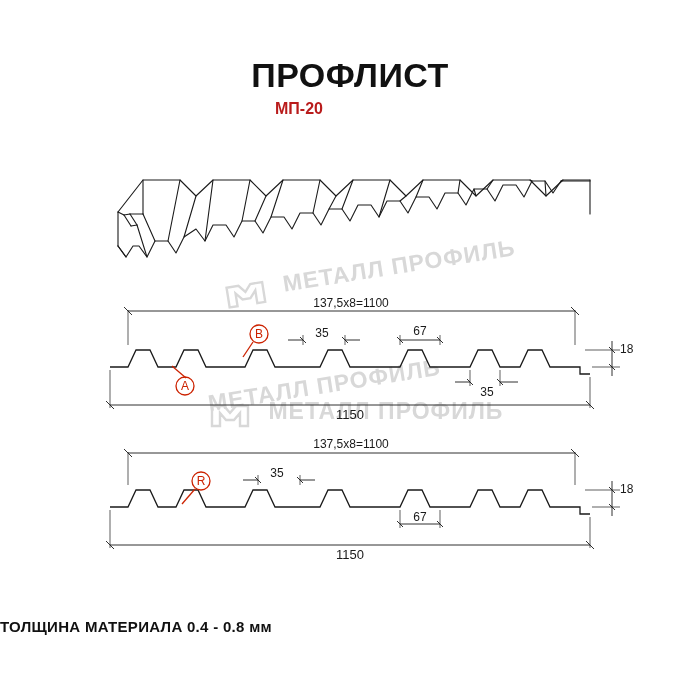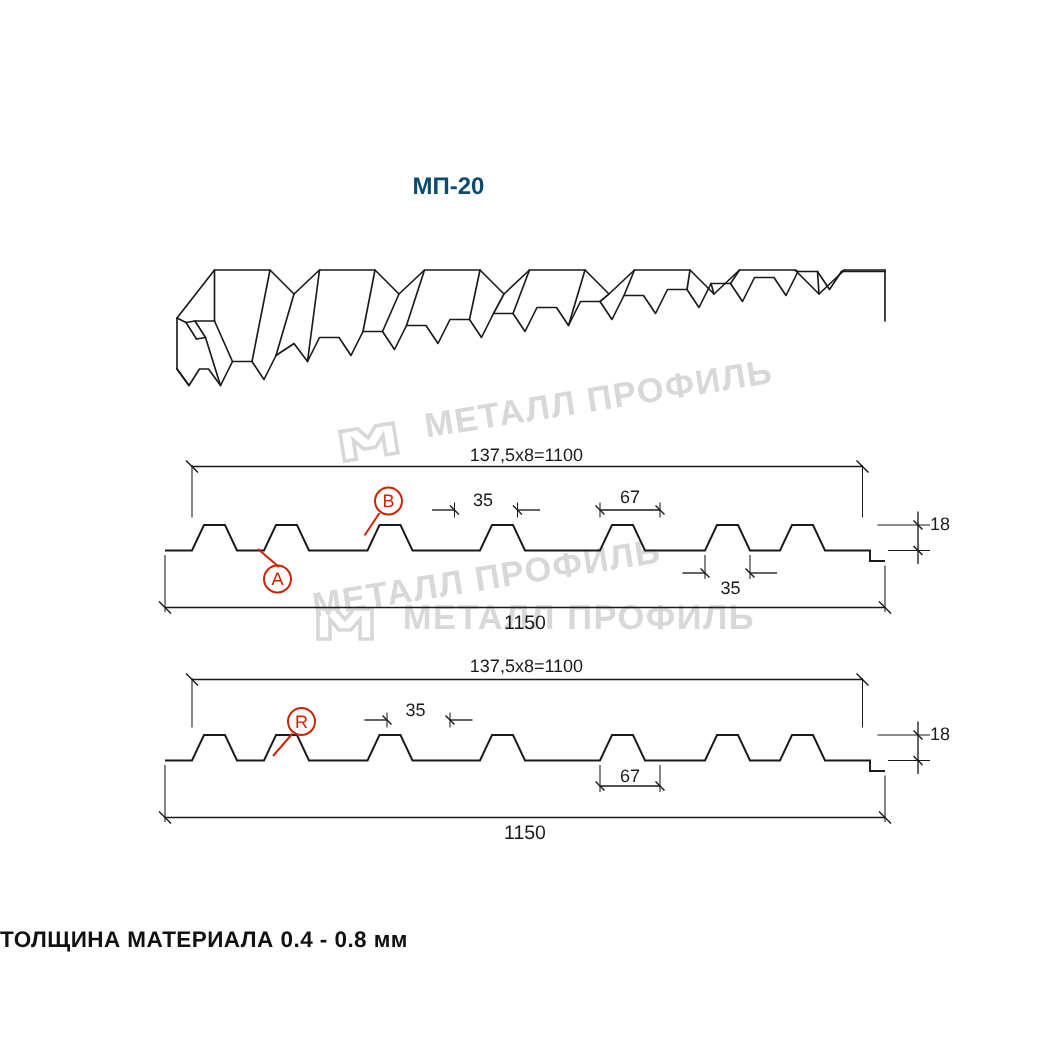--- a/index.html
+++ b/index.html
@@ -27,27 +27,27 @@
     left: 0;
     width: 700px;
     text-align: center;
     font-size: 34px;
     font-weight: bold;
     letter-spacing: 0.5px;
     color: #111;
   }
   .subtitle {
     position: absolute;
-    top: 116px;
+    top: 100px;
     left: 0;
     width: 598px;
     text-align: center;
     font-size: 16px;
     font-weight: bold;
-    color: #0c4a6e;
+    color: #b91c1c;
   }
   .footer {
     position: absolute;
     top: 618px;
     left: 0;
     width: 700px;
     font-size: 15px;
     font-weight: bold;
     letter-spacing: 0.3px;
     color: #111;
@@ -76,20 +76,21 @@
     display: inline-block;
     vertical-align: middle;
     margin-right: 8px;
   }
 </style>
 </head>
 <body>
 
 <div class="page">
 
+  <div class="title">ПРОФЛИСТ</div>
   <div class="subtitle">МП-20</div>
 
   <div class="wm wm1">
     <svg class="wm-box" width="46" height="30" viewBox="0 0 46 30">
       <path d="M2 26 L2 6 L14 6 L20 13 L26 6 L38 6 L38 26 L30 26 L30 13 L24 20 L16 20 L10 13 L10 26 Z" fill="none" stroke="#d8d8d8" stroke-width="2.4"></path>
     </svg>
     <span class="wm-text">МЕТАЛЛ ПРОФИЛЬ</span>
   </div>
 
   <div class="wm wm2">

